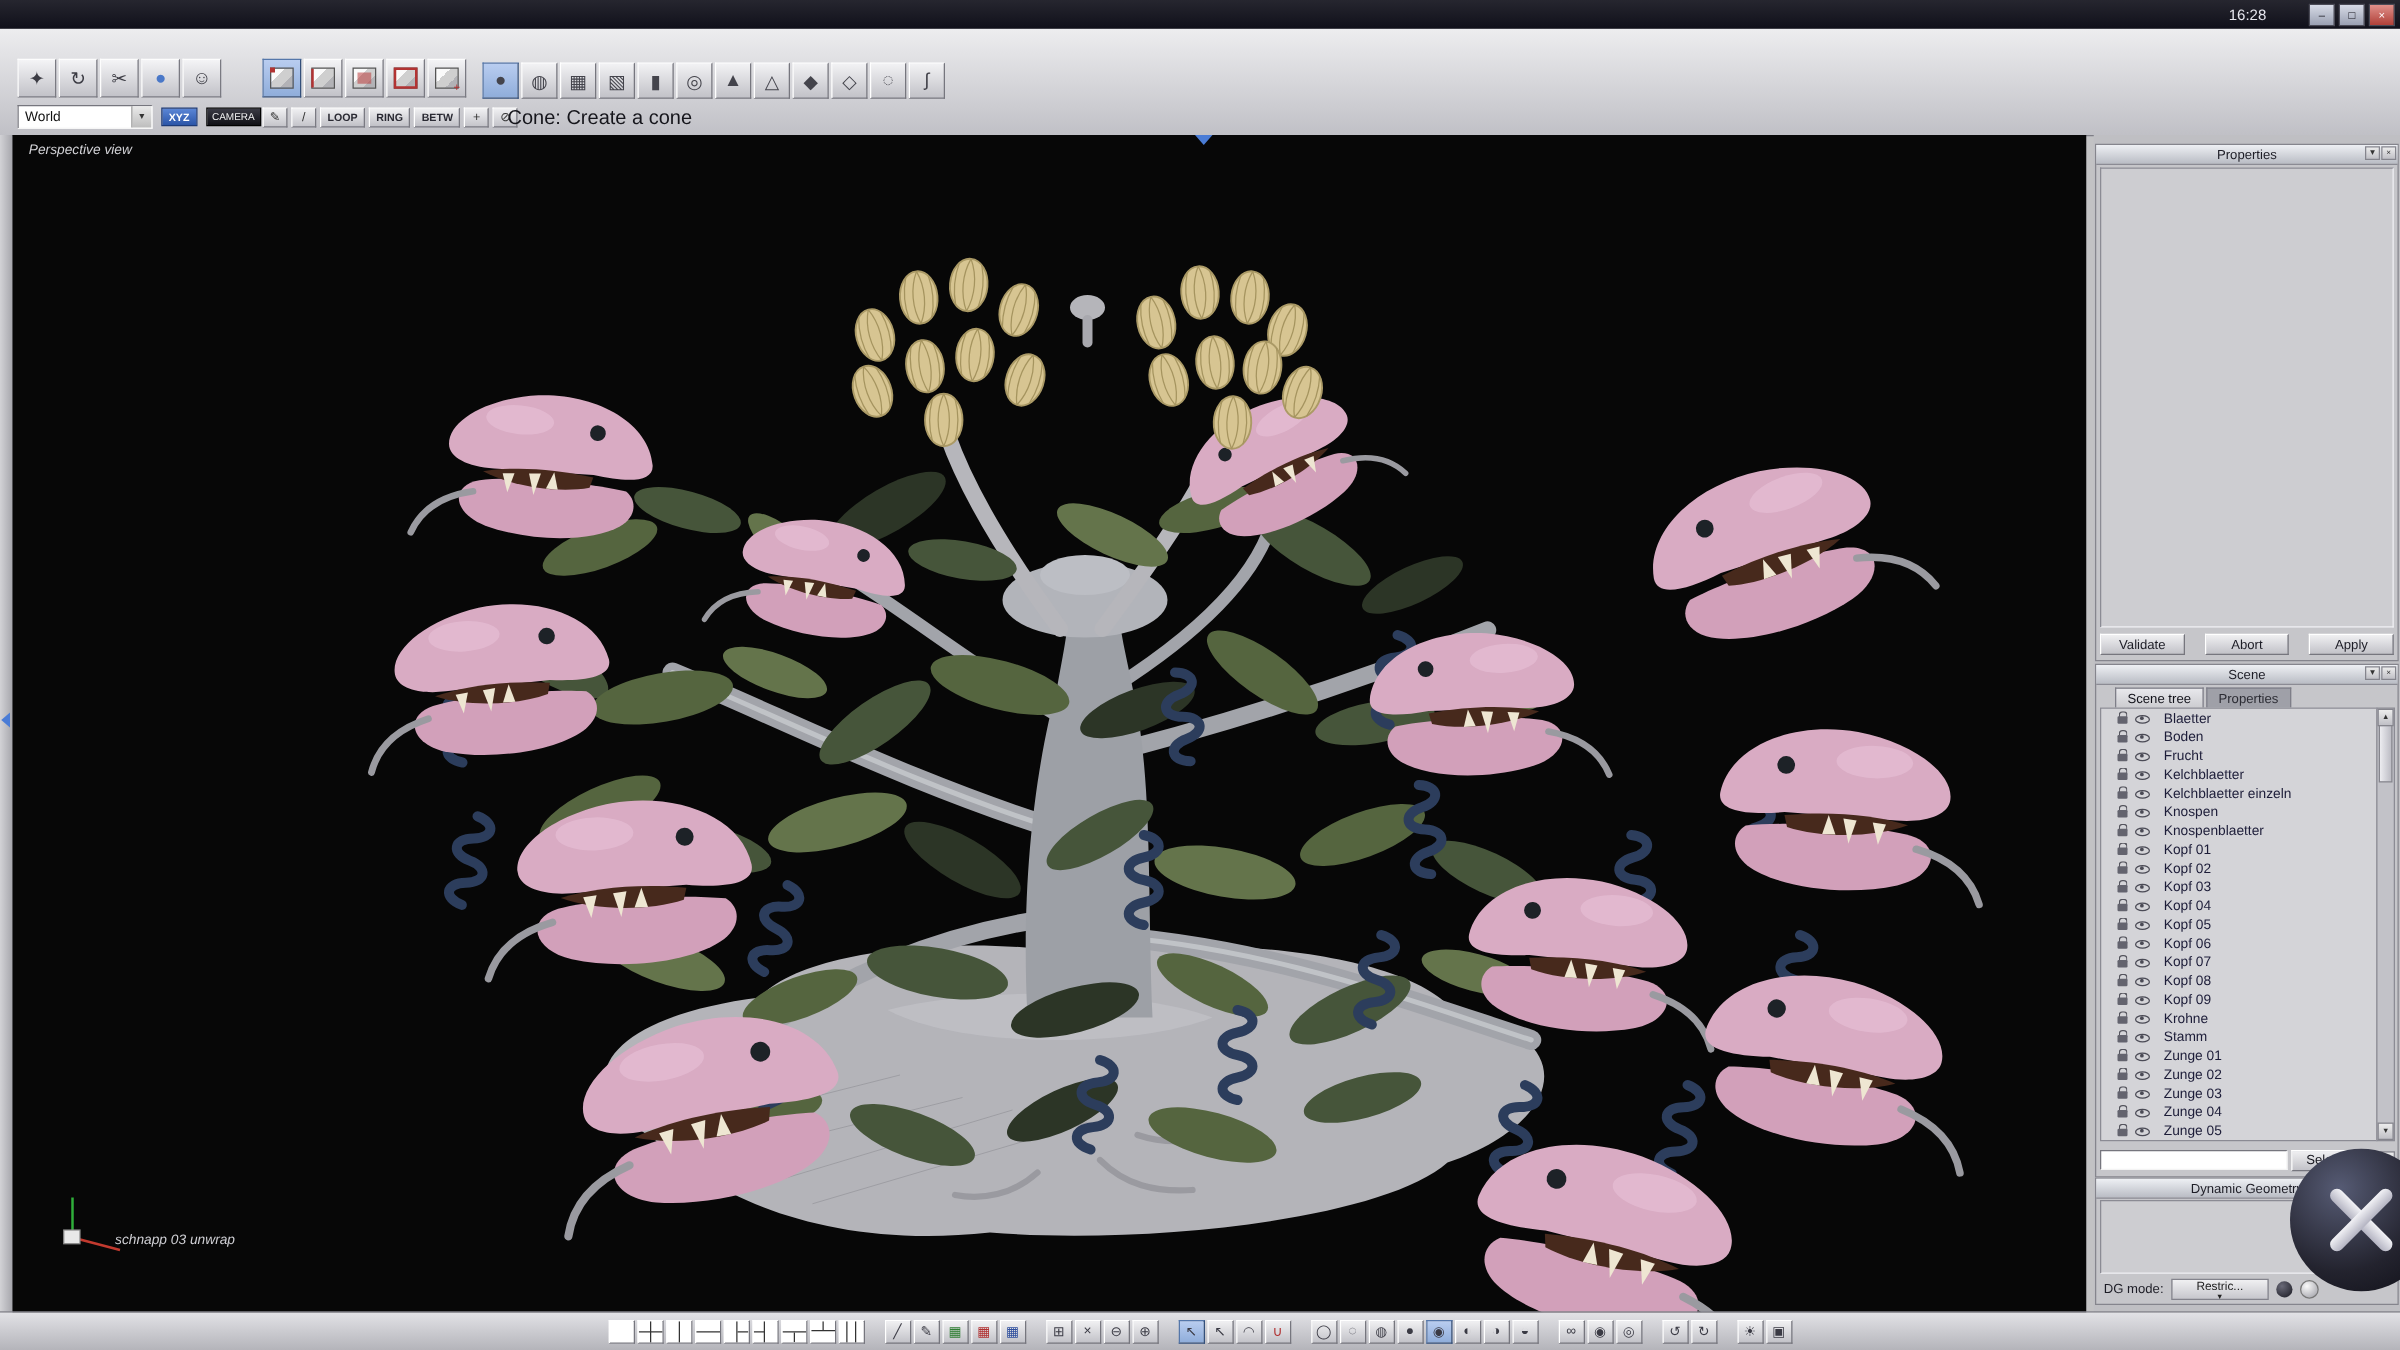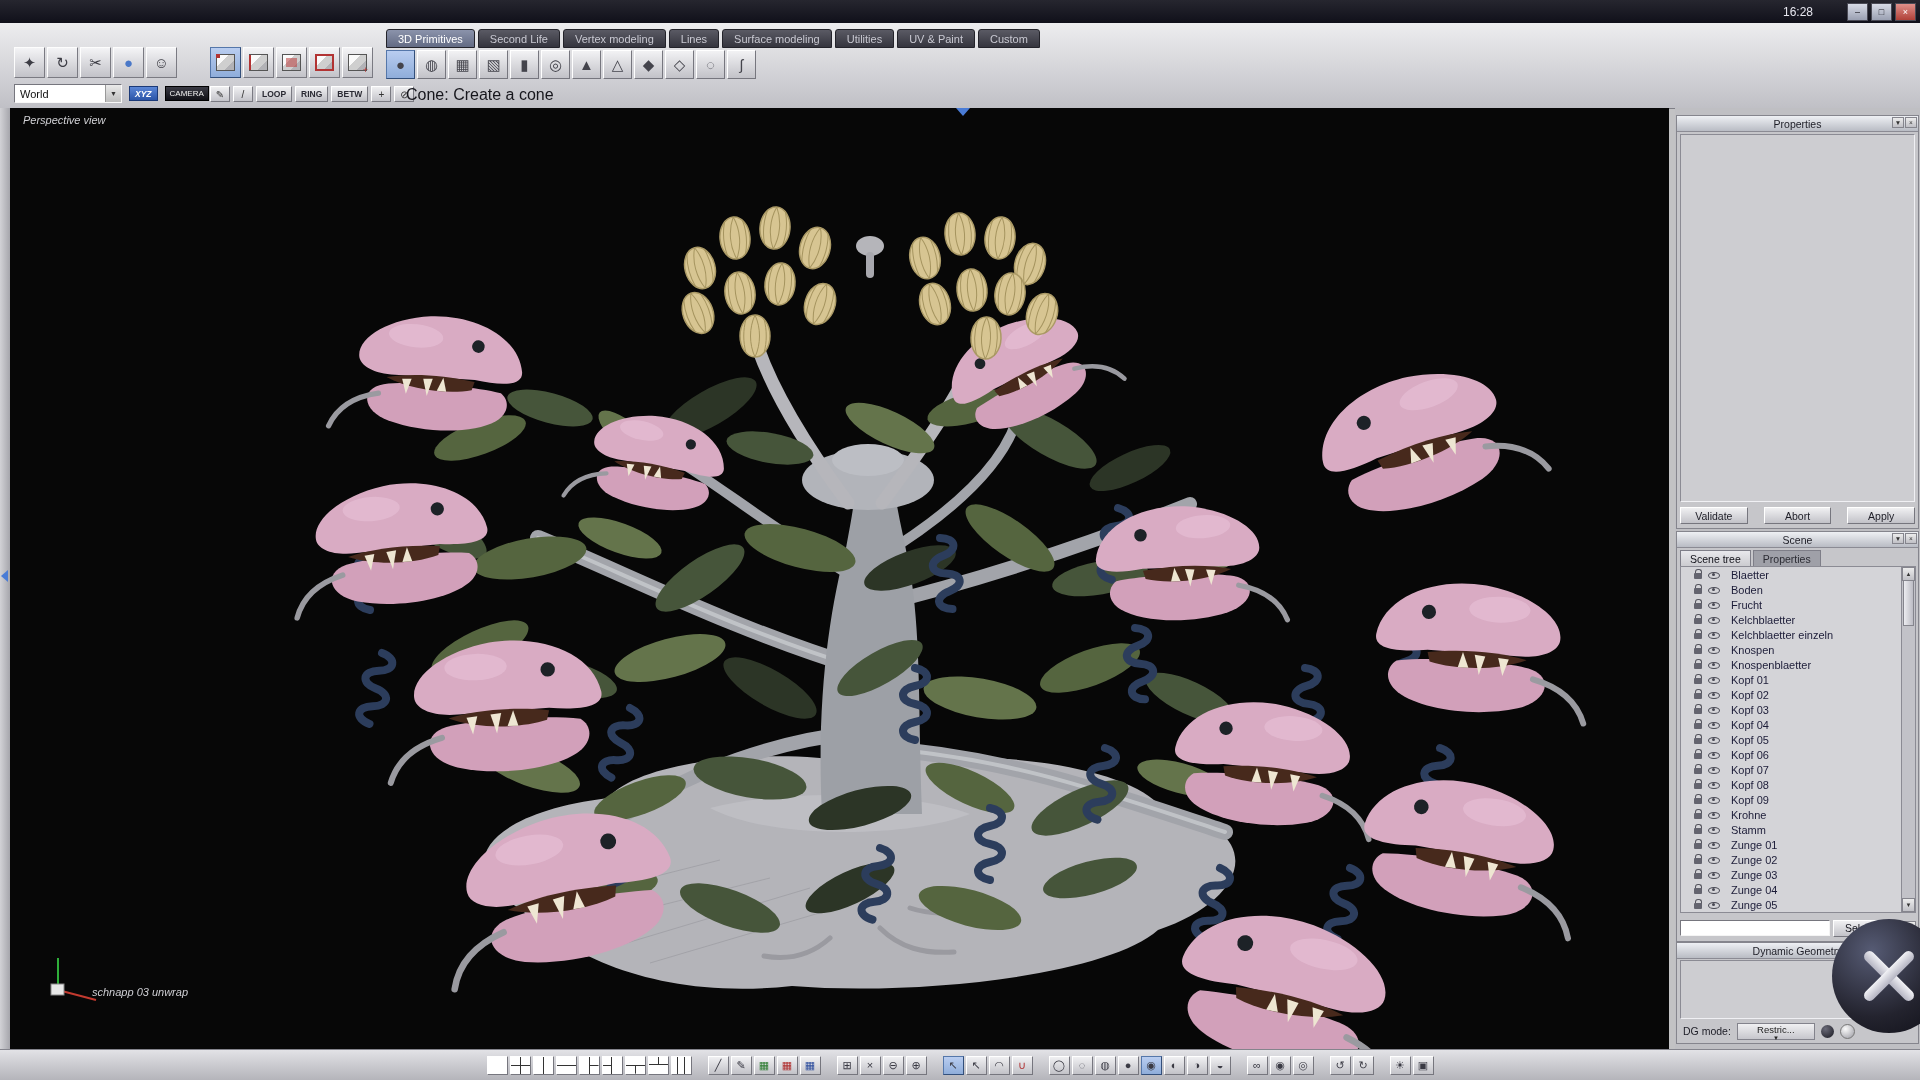--- a/index.html
+++ b/index.html
@@ -15,21 +15,21 @@
   .close-button{background:linear-gradient(#e0908a,#b04038);color:#fff;}
 
   
   .topbar{position:absolute;top:23px;left:0;right:0;height:85px;background:linear-gradient(#ededef,#c0c0c6);border-bottom:1px solid #7e7e86;}
   .left-tools{position:absolute;left:14px;top:24px;display:flex;gap:2px;}
   .tool{width:31px;height:31px;display:flex;align-items:center;justify-content:center;font-size:15px;color:#3c3c44;background:linear-gradient(#f4f4f6,#c2c2c8);border:1px solid;border-color:#fdfdfd #7a7a82 #7a7a82 #fdfdfd;padding:0;cursor:default;}
   .world-row{position:absolute;left:14px;top:61px;display:flex;align-items:center;gap:7px;}
   .wsel{width:106px;height:17px;background:#fff;border:1px solid;border-color:#76767e #f8f8f8 #f8f8f8 #76767e;display:flex;align-items:center;font-size:11px;color:#111;cursor:default;}
   .wsel .wlabel{flex:1;padding-left:5px;}
   .wsel .dd{width:15px;height:100%;display:flex;align-items:center;justify-content:center;font-size:7px;background:linear-gradient(#eaeaea,#bdbdbd);border-left:1px solid #999;color:#333;}
-  .xyz-button{height:15px;padding:0 5px;font-size:8.5px;font-weight:bold;color:#fff;background:linear-gradient(#5b86d6,#2b55a8);border:1px solid #1c3a78;cursor:default;font-style:italic;}
+  .xyz-button{height:15px;padding:0 5px;font-size:8.5px;font-weight:bold;color:#fff;background:linear-gradient(#5b86d6,#2b55a8);border:1px solid #1c3a78;cursor:default;}
   .camera-button{height:15px;padding:0 4px;font-size:8px;color:#f0f0f0;background:linear-gradient(#3a3a44,#101016);border:1px solid #000;cursor:default;}
 
   .sel-tools{position:absolute;left:210px;top:24px;display:flex;gap:2px;}
   .cubeicon{display:inline-block;width:17px;height:15px;border:1px solid #555;background:linear-gradient(135deg,#fafafa 0 35%,#cfcfcf 35% 70%,#b2b2b6 70%);position:relative;}
   .m-vertex::after{content:"";position:absolute;width:4px;height:4px;background:#b23333;left:-1px;top:-1px;}
   .m-edge::after{content:"";position:absolute;width:2px;height:15px;background:#b23333;left:-1px;top:0;}
   .m-face::after{content:"";position:absolute;inset:3px;background:rgba(185,60,60,.55);}
   .m-object::after{content:"";position:absolute;inset:-1px;border:2px solid #b23333;}
   .m-auto::after{content:"+";position:absolute;right:-2px;bottom:-5px;font-size:9px;color:#b23333;}
   .sel-row2{position:absolute;left:210px;top:63px;display:flex;align-items:center;gap:3px;}
@@ -61,21 +61,21 @@
   #scene-panel{top:423px;height:409px;}
   #dg-panel{top:834px;height:100px;}
   .pheadbar{height:15px;background:linear-gradient(#eef0f4,#b9bcc4);border-bottom:1px solid #8b8b94;display:flex;align-items:center;justify-content:center;font-size:10.5px;color:#1d1d26;position:relative;}
   .ph-controls{position:absolute;right:1px;top:1px;display:flex;gap:1px;}
   .phbtn{width:12px;height:11px;font-size:6.5px;display:flex;align-items:center;justify-content:center;color:#333;background:linear-gradient(#ececec,#c0c0c6);border:1px solid #85858d;padding:0;cursor:default;}
   .props-body{position:absolute;left:3px;right:3px;top:18px;bottom:26px;background:#cdcdd1;border:1px solid;border-color:#8b8b94 #f0f0f4 #f0f0f4 #8b8b94;}
   .props-btnrow{position:absolute;left:3px;right:3px;bottom:4px;height:17px;display:flex;gap:16px;}
   .pbtn{flex:1;font-size:10.5px;color:#1d1d26;background:linear-gradient(#f0f0f2,#c2c2c8);border:1px solid;border-color:#fff #76767e #76767e #fff;padding:0;cursor:default;}
   .scene-tabs{position:absolute;left:3px;top:18px;display:flex;gap:2px;}
   .stab{height:16px;padding:0 9px;font-size:10.5px;display:flex;align-items:center;background:#9fa0a8;color:#2c2c34;border:1px solid #7e7e88;border-bottom:none;cursor:default;}
-  .stab.active{background:linear-gradient(#e8e8ec,#cacace);color:#101018;}
+  .stab.active{background:linear-gradient(#e8e8ec,#cacace);color:#101018;margin-left:12px;}
   .slist{position:absolute;left:3px;right:16px;top:34px;bottom:28px;background:#d4d4d8;border:1px solid #8b8b94;overflow:hidden;}
   .srow{height:15px;display:flex;align-items:center;padding-left:13px;gap:5px;}
   .slbl{font-size:11px;color:#1c1c38;margin-left:6px;}
   .icon-lock{position:relative;width:9px;height:11px;display:inline-block;}
   .icon-lock::before{content:"";position:absolute;left:1px;top:0;width:5px;height:5px;border:1.5px solid #55555e;border-bottom:none;border-radius:3px 3px 0 0;}
   .icon-lock::after{content:"";position:absolute;left:0;top:4px;width:8px;height:6px;background:#63636e;border-radius:1px;}
   .icon-eye{position:relative;width:12px;height:11px;display:inline-block;}
   .icon-eye::before{content:"";position:absolute;left:0;top:2.5px;width:10px;height:5px;border:1px solid #4a4a55;border-radius:50%;}
   .icon-eye::after{content:"";position:absolute;left:3.5px;top:4px;width:3px;height:3px;background:#4a4a55;border-radius:50%;}
   .sscroll{position:absolute;right:2px;top:34px;bottom:28px;width:13px;background:#c2c2c8;border:1px solid #8b8b94;}
@@ -160,30 +160,20 @@
         </button>
       </div>
     <div class="sel-row2" id="sel-row2">
         <button class="tinytool">✎</button>
         <button class="tinytool">/</button>
         <button class="looptxt">LOOP</button>
         <button class="looptxt">RING</button>
         <button class="looptxt">BETW</button>
         <button class="tinytool">+</button>
         <button class="tinytool">⊘</button>
-      </div>
-    <div class="tabstrip" id="tabstrip">
-        <div class="tab active">3D Primitives</div>
-        <div class="tab">Second Life</div>
-        <div class="tab">Vertex modeling</div>
-        <div class="tab">Lines</div>
-        <div class="tab">Surface modeling</div>
-        <div class="tab">Utilities</div>
-        <div class="tab">UV &amp; Paint</div>
-        <div class="tab">Custom</div>
       </div>
     <div class="prims-row" id="prims-row">
         <button class="prim activeTool">●</button>
         <button class="prim">◍</button>
         <button class="prim">▦</button>
         <button class="prim">▧</button>
         <button class="prim">▮</button>
         <button class="prim">◎</button>
         <button class="prim">▲</button>
         <button class="prim">△</button>

